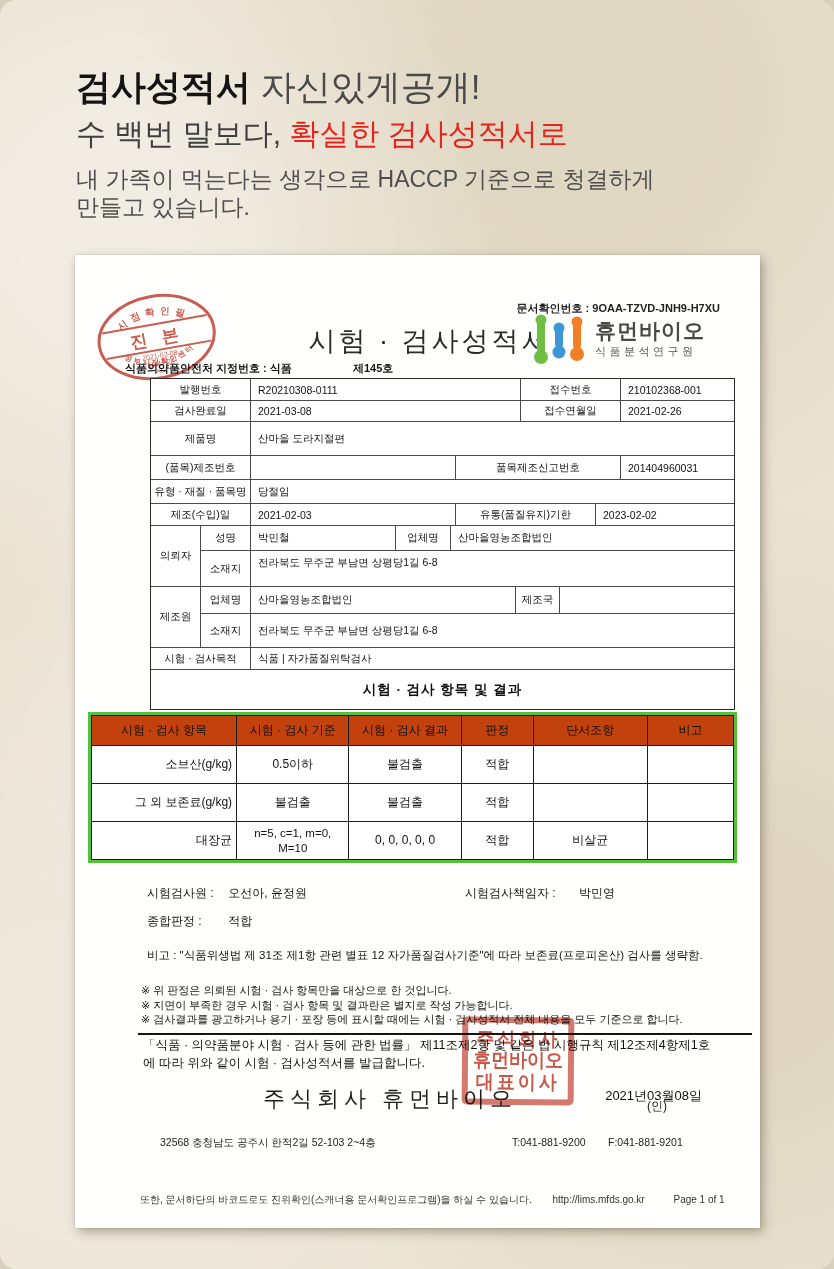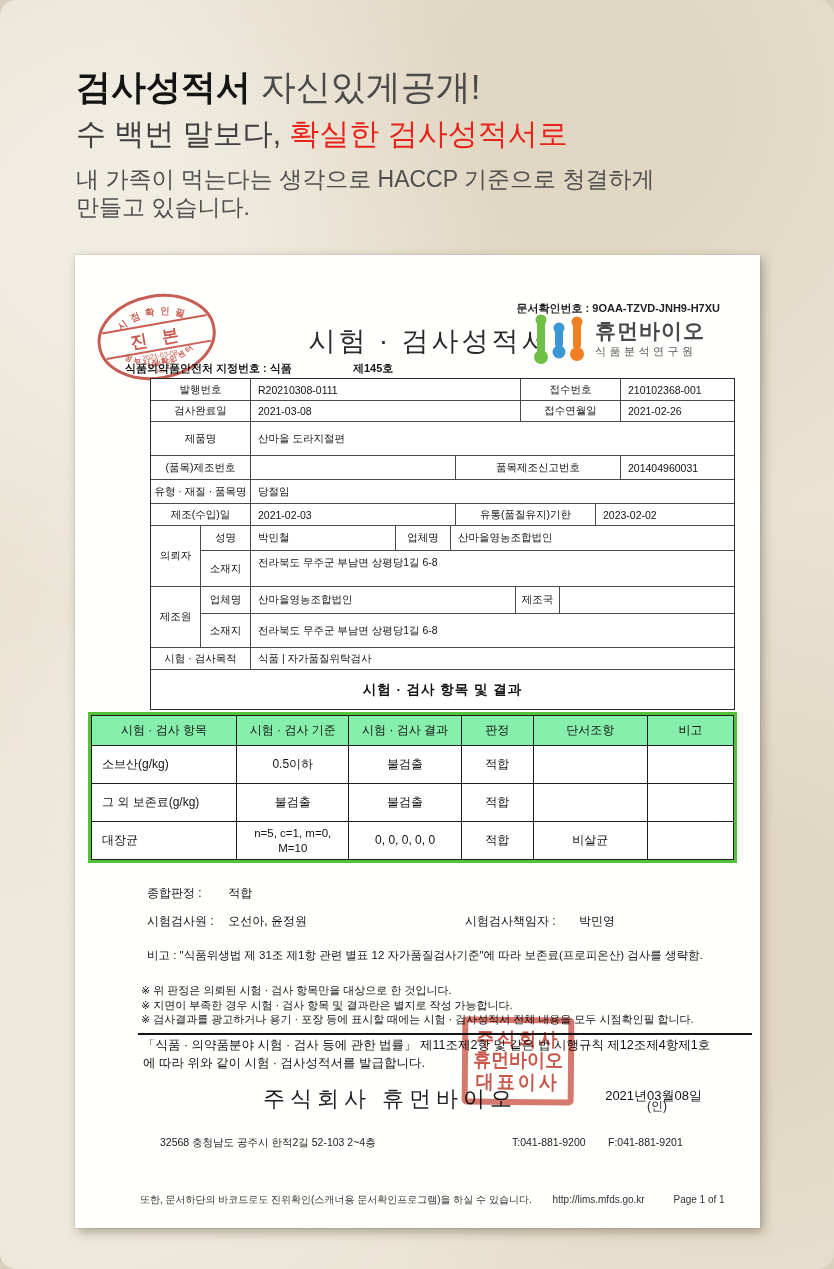--- a/index.html
+++ b/index.html
@@ -54,23 +54,23 @@
   .glabel{ flex:0 0 50px; display:flex; align-items:center; justify-content:center; border-right:1px solid #4a4a4a; }
   .gbody{ flex:1; }
   .gr{ display:flex; }
   .gr + .gr{ border-top:1px solid #4a4a4a; }
   .ir-title{ border-top:1px solid #4a4a4a; height:40px; display:flex; align-items:center; justify-content:center;
              font-weight:700; font-size:13.5px; letter-spacing:1px; }
   
   .gbox{ margin-left:13px; margin-top:2px; width:649px; border:3px solid #55c13b; background:#fff; }
   .rtable{ width:100%; border-collapse:collapse; table-layout:fixed; font-size:12px; color:#111; }
   .rtable th, .rtable td{ border:1px solid #1d1d1d; }
-  .rtable th{ background:#86efac; height:30px; font-weight:500; font-size:12px; }
+  .rtable th{ background:#c2410c; height:30px; font-weight:500; font-size:12px; }
   .rtable td{ height:38px; text-align:center; padding:2px 4px; line-height:1.25; }
-  .rtable td.item{ text-align:left; padding-left:10px; }
+  .rtable td.item{ text-align:right; padding-left:10px; }
   
   .summary{ margin-left:72px; margin-top:22px; font-size:12px; color:#111; }
   .srow{ position:relative; margin-top:11px; }
   .srow:first-child{ margin-top:0; }
   .slabel{ display:inline-block; min-width:78px; }
   .mgr-label{ position:absolute; left:318px; top:0; }
   .mgr-name{ position:absolute; left:432px; top:0; }
   .remark{ margin-top:18px; font-size:11.5px; }
   .notes{ margin-left:66px; margin-top:20px; font-size:11px; line-height:1.34; color:#111; }
   
@@ -273,36 +273,36 @@
             <td>적합</td>
             <td>비살균</td>
             <td></td>
           </tr>
         </tbody>
           </table>
       </div>
 
       <div class="summary">
         <div class="srow">
-          <span class="slabel">종합판정 :</span>
-          <span>적합</span>
-        </div>
-        <div class="srow">
           <span class="slabel">시험검사원 :</span>
           <span>오선아, 윤정원</span>
           <span class="mgr-label">시험검사책임자 :</span>
           <span class="mgr-name">박민영</span>
         </div>
+        <div class="srow">
+          <span class="slabel">종합판정 :</span>
+          <span>적합</span>
+        </div>
         <div class="remark">비고 : "식품위생법 제 31조 제1항 관련 별표 12 자가품질검사기준"에 따라 보존료(프로피온산) 검사를 생략함.</div>
       </div>
 
       <div class="notes">
         <div>※ 위 판정은 의뢰된 시험 · 검사 항목만을 대상으로 한 것입니다.</div>
         <div>※ 지면이 부족한 경우 시험 · 검사 항목 및 결과란은 별지로 작성 가능합니다.</div>
-        <div>※ 검사결과를 광고하거나 용기 · 포장 등에 표시할 때에는 시험 · 검사성적서 전체 내용을 모두 시점확인필 합니다.</div>
+        <div>※ 검사결과를 광고하거나 용기 · 포장 등에 표시할 때에는 시험 · 검사성적서 전체 내용을 모두 기준으로 합니다.</div>
       </div>
 
       <div class="legal">
         <div class="divider"></div>
         <p class="statement">「식품 · 의약품분야 시험 · 검사 등에 관한 법률」 제11조제2항 및 같은 법 시행규칙 제12조제4항제1호에 따라 위와 같이 시험 · 검사성적서를 발급합니다.</p>
         <div class="issue-date">2021년03월08일</div>
         <div class="company-row">
           <div class="company">주식회사 휴먼바이오</div>
           <div class="in-mark">(인)</div>
         </div>

